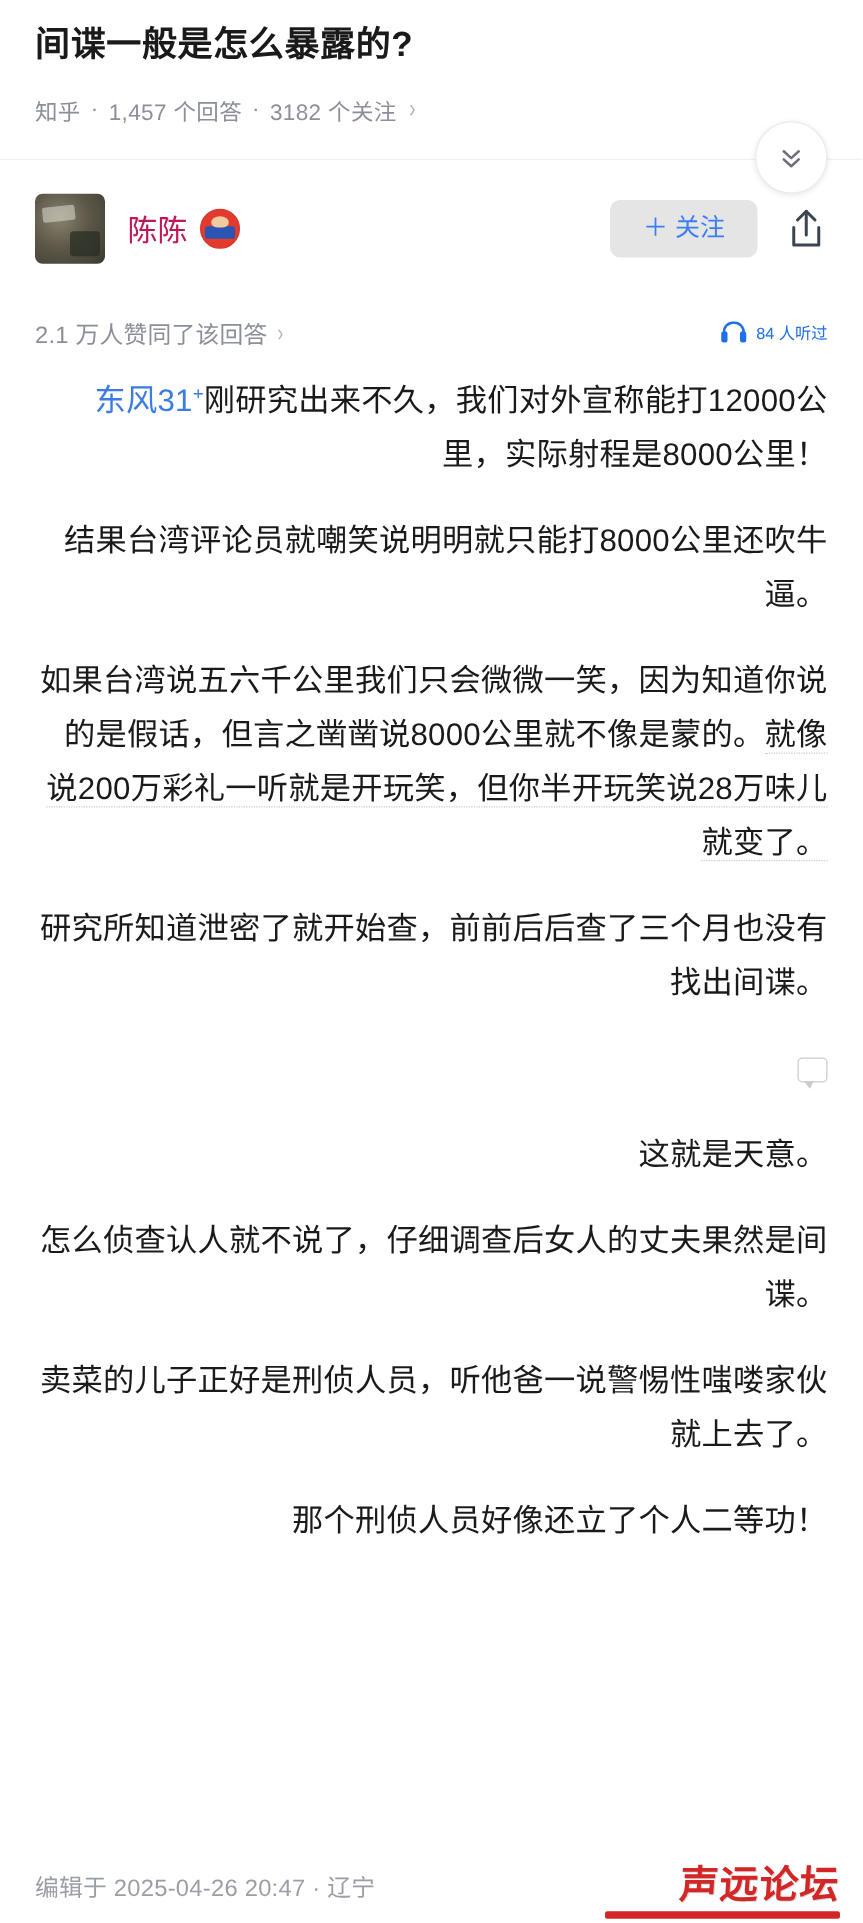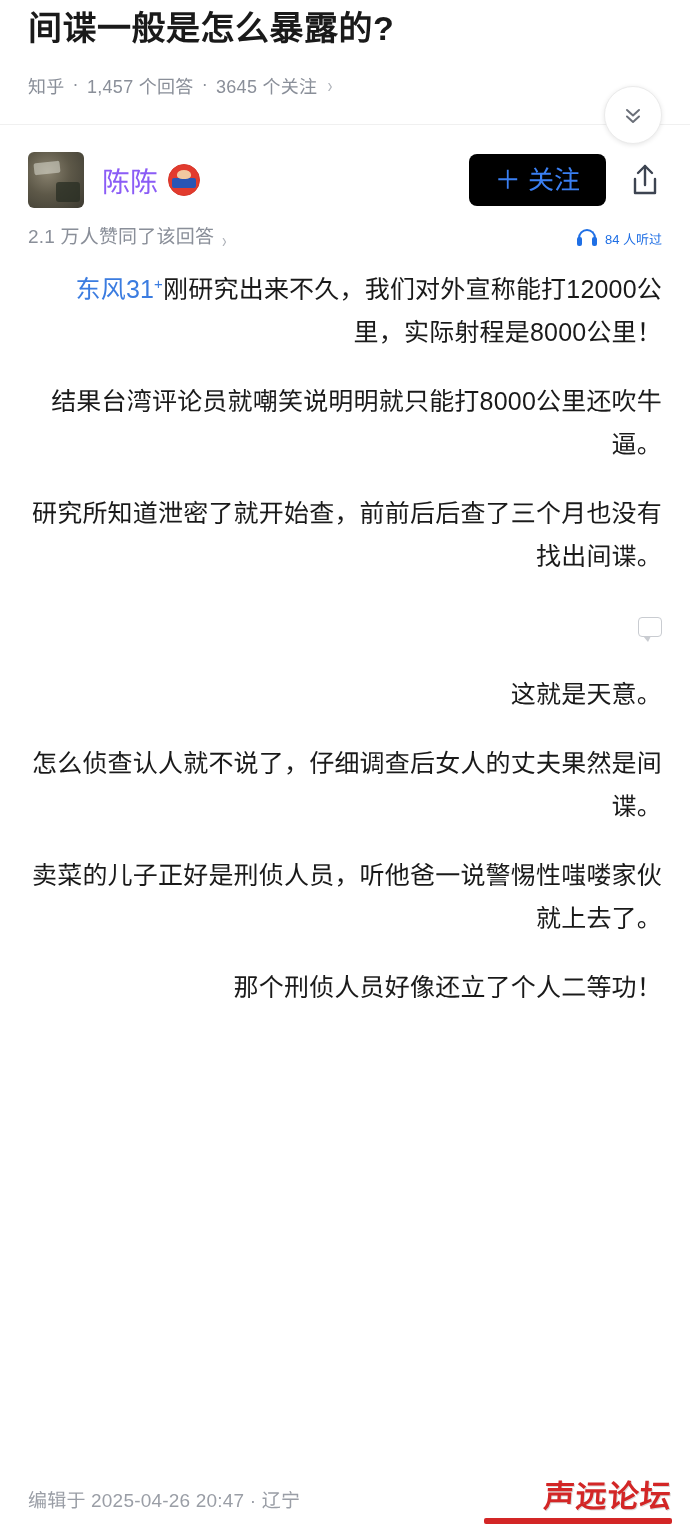--- a/index.html
+++ b/index.html
@@ -19,26 +19,27 @@
   .page {
     width: 690px;
     height: 1538px;
     position: relative;
     box-sizing: border-box;
     padding: 0 28px;
   }
 
   
   .question-title {
-    font-size: 34px;
+    font-size: 28px;
     font-weight: bold;
     line-height: 1.35;
     color: #1a1a1a;
     padding-top: 6px;
     letter-spacing: 0.5px;
+    margin-top: 11px;
   }
   .question-meta {
     margin-top: 20px;
     font-size: 18px;
     color: #8a8f99;
     display: flex;
     align-items: center;
     gap: 0px;
     letter-spacing: 0.3px;
     text-align: center;
@@ -107,22 +108,22 @@
     content: "";
     position: absolute;
     right: 4px;
     bottom: 6px;
     width: 24px;
     height: 20px;
     background: rgba(40,45,35,0.75);
     border-radius: 3px;
   }
   .author-name {
-    font-size: 28px;
-    color: #8b5cf6;
+    font-size: 24px;
+    color: #be185d;
     margin-left: 18px;
     font-weight: normal;
   }
   .author-badge {
     margin-left: 10px;
     width: 30px;
     height: 30px;
     border-radius: 50%;
     background: #e23b2e;
     position: relative;
@@ -145,41 +146,41 @@
     position: absolute;
     left: 8px;
     top: 5px;
     width: 14px;
     height: 9px;
     background: #f2c9a0;
     border-radius: 50% 50% 40% 40%;
   }
   .follow-btn {
     margin-left: auto;
-    background: #000000;
+    background: #e5e5e5;
     color: #3a7ff2;
-    font-size: 26px;
+    font-size: 20px;
     border-radius: 8px;
     padding: 13px 26px;
     line-height: 1;
     white-space: nowrap;
   }
   .share-icon {
     margin-left: 22px;
     width: 34px;
     height: 36px;
     position: relative;
     color: #3d4451;
   }
 
   
   .stats-row {
     display: flex;
-    align-items: flex-end;
-    margin-top: 12px;
+    align-items: center;
+    margin-top: 40px;
     font-size: 19px;
   }
   .upvote-text {
     color: #8a8f99;
     letter-spacing: 0.2px;
   }
   .upvote-chevron {
     color: #b0b4bb;
     font-size: 14px;
     margin-left: 8px;
@@ -300,21 +301,21 @@
 
 <div class="page">
 
   <div class="question-title">间谍一般是怎么暴露的?</div>
 
   <div class="question-meta">
     <span>知乎</span>
     <span class="dot">·</span>
     <span>1,457 个回答</span>
     <span class="dot">·</span>
-    <span>3645 个关注</span>
+    <span>3182 个关注</span>
     <span class="meta-chevron">›</span>
   </div>
 
   <div class="expand-btn">
     <svg width="26" height="26" viewBox="0 0 26 26">
       <polyline points="7,8 13,13.5 19,8" fill="none" stroke="#6b7079" stroke-width="2" stroke-linecap="round" stroke-linejoin="round"></polyline>
       <polyline points="7,14.5 13,20 19,14.5" fill="none" stroke="#6b7079" stroke-width="2" stroke-linecap="round" stroke-linejoin="round"></polyline>
     </svg>
   </div>
 
@@ -346,20 +347,23 @@
   <div class="answer-body">
 
     <p>
       <span class="link">东风31</span><span class="sup">+</span><span>刚研究出来不久，我们对外宣称能打12000公里，实际射程是8000公里！</span>
     </p>
 
     <p>
       <span>结果台湾评论员就嘲笑说明明就只能打8000公里还吹牛逼。</span>
     </p>
 
+    <p>
+      <span>如果台湾说五六千公里我们只会微微一笑，因为知道你说的是假话，但言之凿凿说8000公里就不像是蒙的。</span><span class="dotted">就像说200万彩礼一听就是开玩笑，但你半开玩笑说28万味儿就变了。</span>
+    </p>
 
     <p>
       <span>研究所知道泄密了就开始查，前前后后查了三个月也没有找出间谍。</span>
     </p>
 
     <p>
       <span class="comment-bubble"></span>
     </p>
 
     <p>

